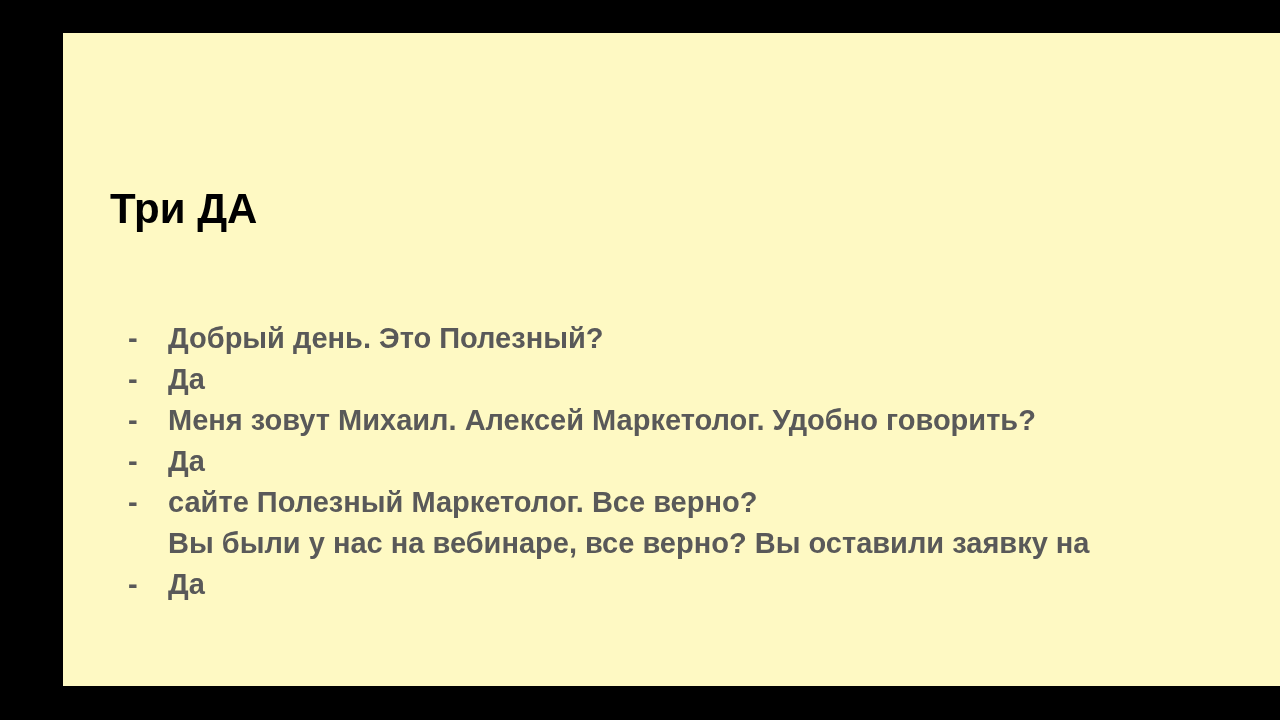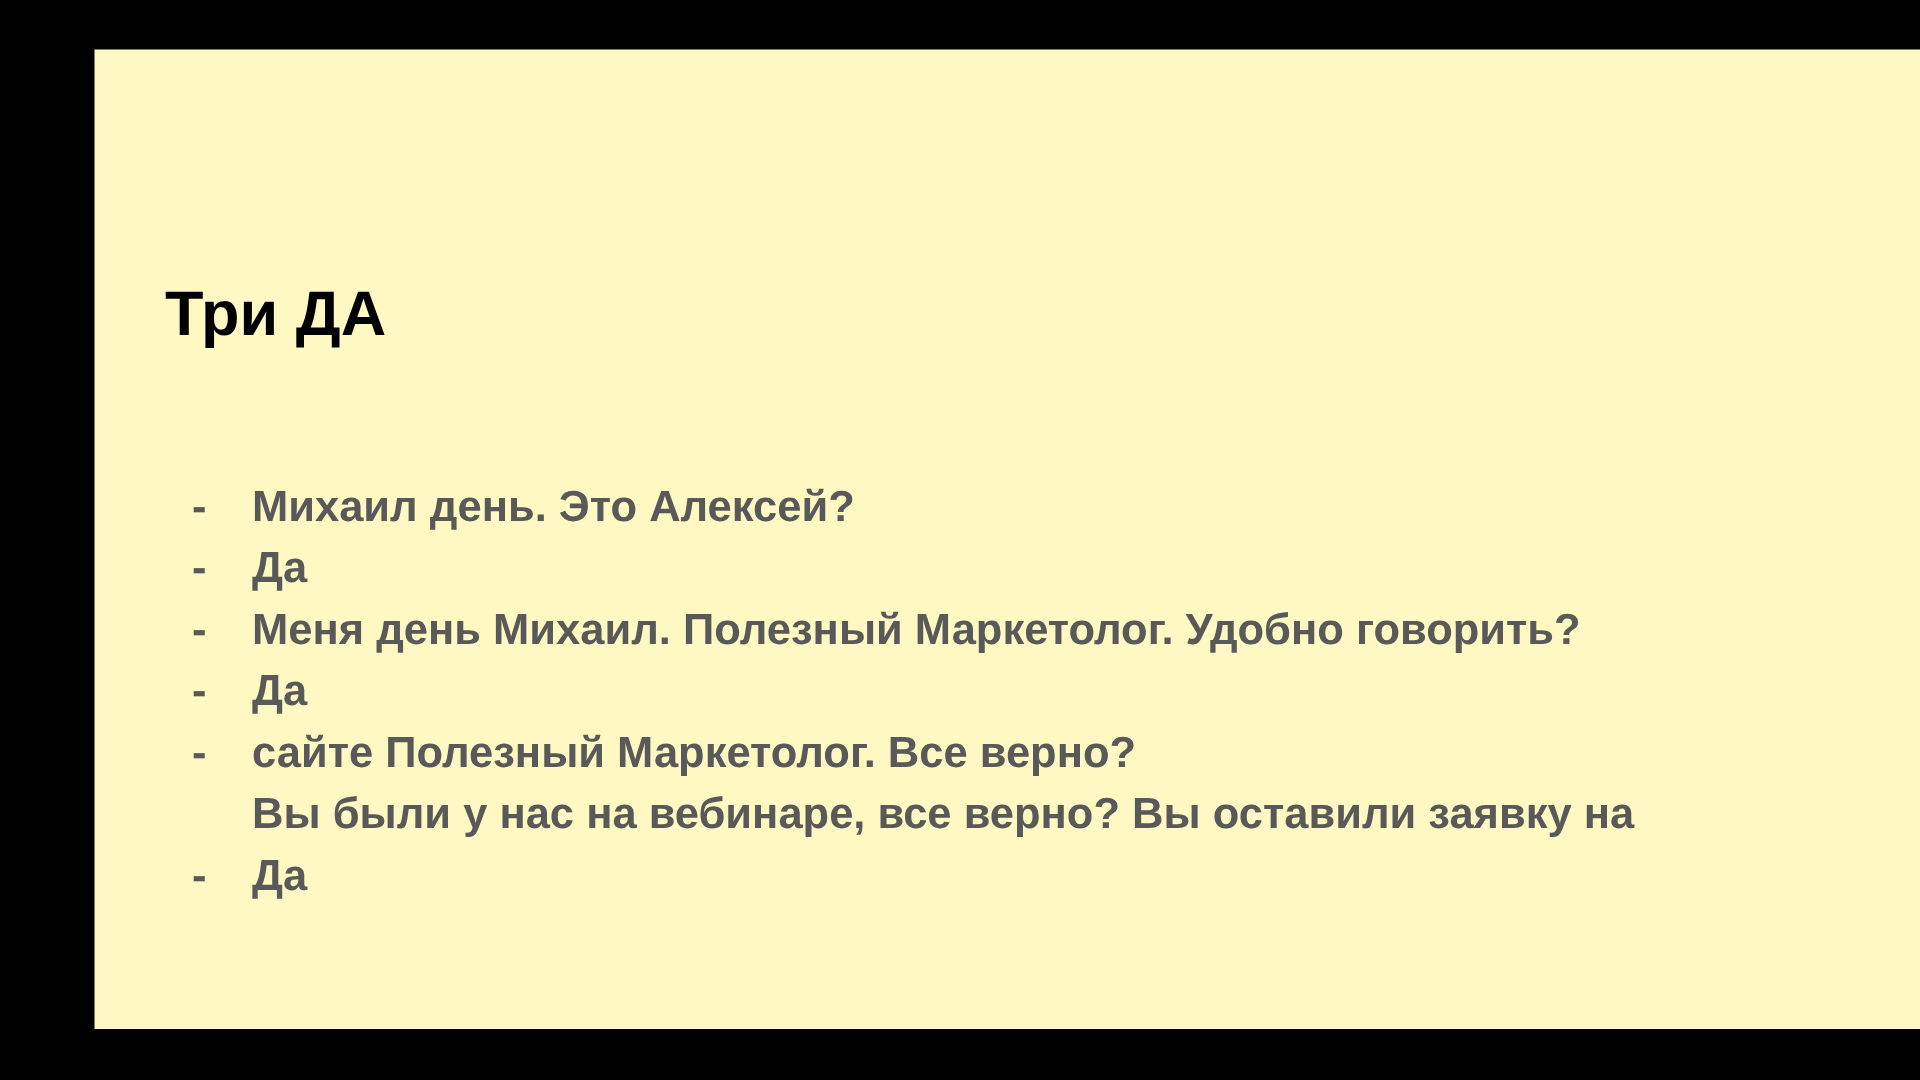--- a/index.html
+++ b/index.html
@@ -65,35 +65,35 @@
 <div class="frame">
   <div class="slide">
 
     <div class="slide-title">Три ДА</div>
 
     <div class="dialogue-list">
 
       <div class="list-item">
         <span class="bullet">-</span>
         <span class="item-text">
-          <span class="item-line">Михаил день. Это Алексей?</span>
+          <span class="item-line">Добрый день. Это Полезный?</span>
         </span>
       </div>
 
       <div class="list-item">
         <span class="bullet">-</span>
         <span class="item-text">
           <span class="item-line">Да</span>
         </span>
       </div>
 
       <div class="list-item">
         <span class="bullet">-</span>
         <span class="item-text">
-          <span class="item-line">Меня день Михаил. Полезный Маркетолог. Удобно говорить?</span>
+          <span class="item-line">Меня зовут Михаил. Алексей Маркетолог. Удобно говорить?</span>
         </span>
       </div>
 
       <div class="list-item">
         <span class="bullet">-</span>
         <span class="item-text">
           <span class="item-line">Да</span>
         </span>
       </div>
 

